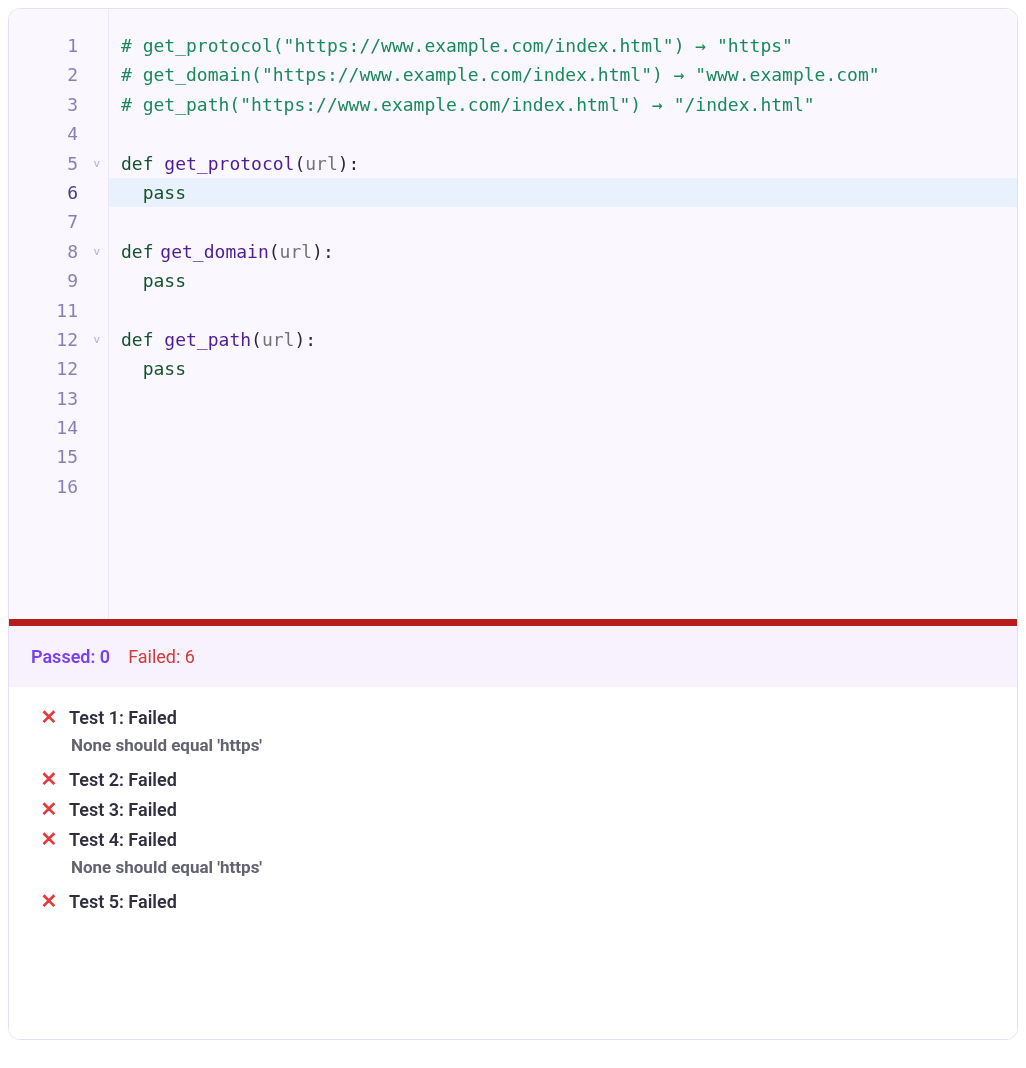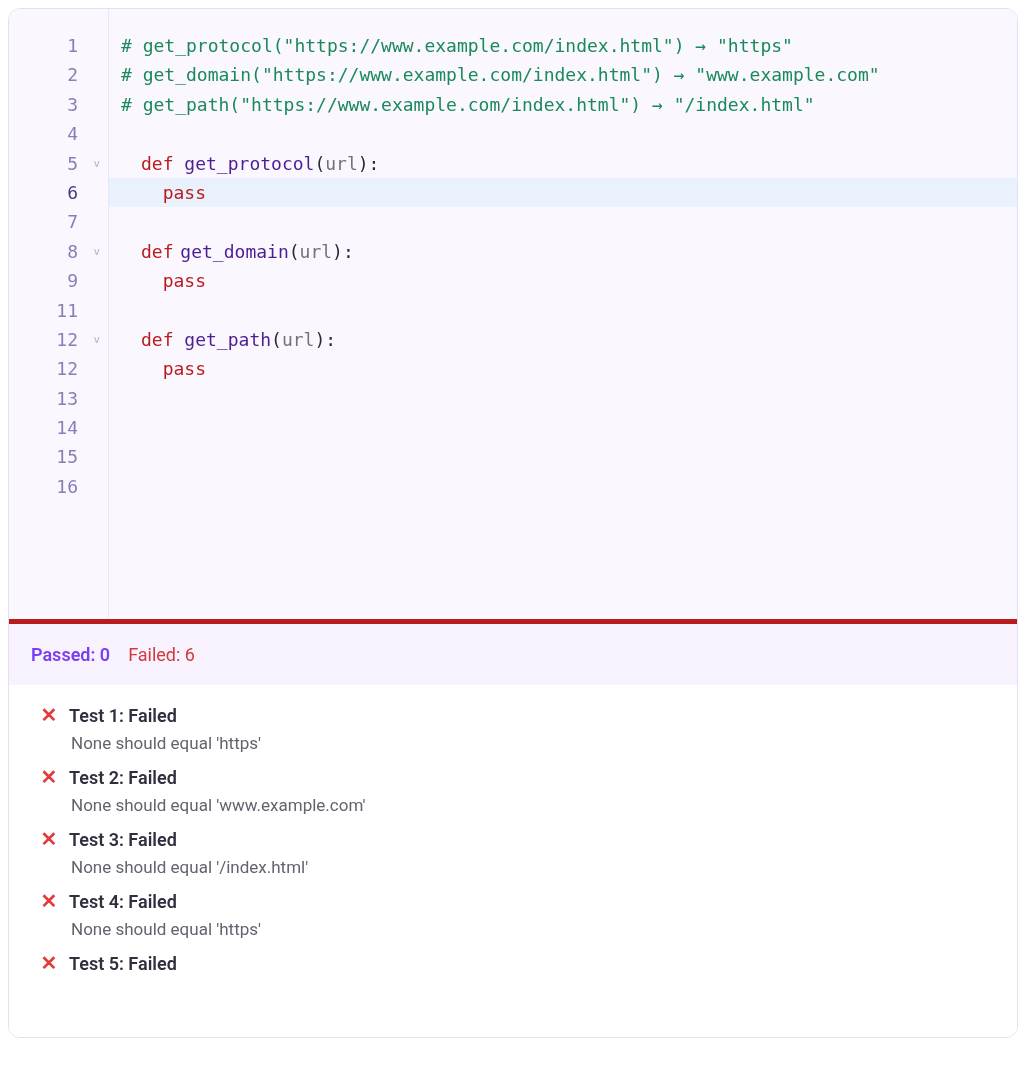--- a/index.html
+++ b/index.html
@@ -8,37 +8,37 @@
 .editor { background: #faf7ff; display: flex; height: 610px; }
 .gutter { width: 100px; padding-top: 22px; text-align: right; font-family: "Menlo","Consolas",monospace; font-size: 18px; line-height: 29.4px; border-right: 1px solid #ede6fa; user-select: none; }
 .gutter-row { display: flex; justify-content: flex-end; align-items: center; padding-right: 8px; height: 29.4px; }
 .ln { color: #8a7fb5; width: 32px; text-align: right; }
 .ln.active { color: #4a3d7a; font-weight: 500; }
 .fold { color: #b9aee0; font-size: 11px; margin-left: 10px; width: 12px; cursor: pointer; }
 .code { flex: 1; padding-top: 22px; padding-left: 8px; font-family: "Menlo","Consolas",monospace; font-size: 18px; line-height: 29.4px; white-space: pre; overflow: hidden; position: relative; }
 .code-line { height: 29.4px; padding-left: 4px; }
 .code-line.hl { background: #e8f1fc; margin-left: -8px; padding-left: 12px; margin-right: 0; }
 .tok-comment { color: #1a8a5a; }
-.tok-kw { color: #b91c1c; margin-left: 20px; }
+.tok-kw { color: #14532d; }
 .tok-fn { color: #4c1d95; }
 .tok-param { color: #737373; }
 .tok-text { color: #2a2a3a; }
-.toolbar { background: #f7f2fe; border-top: 5px solid #b91c1c; padding: 20px 22px; display: flex; align-items: center; gap: 18px; }
+.toolbar { background: #f7f2fe; border-top: 7px solid #b91c1c; padding: 20px 22px; display: flex; align-items: center; gap: 18px; }
 .toolbar .spacer { flex: 1; }
 .status-passed { color: #7a3ff0; font-weight: 600; font-size: 18px; }
 .status-failed { color: #d23a3a; font-weight: 400; font-size: 18px; }
 .btn { border-radius: 10px; font-size: 18px; font-weight: 600; padding: 12px 22px; cursor: pointer; display: inline-flex; align-items: center; gap: 10px; border: none; }
 .btn-reset { background: #fff; color: #333; border: 1px solid #d9d0e8; }
 .btn-run { background: #7a3ff0; color: #fff; }
 .btn-run svg { width: 18px; height: 18px; }
 .results { background: #fff; height: 352px; overflow-y: scroll; padding: 18px 20px 8px 30px; font-size: 18px; color: #333; position: relative; }
 .test-item { margin-bottom: 6px; }
 .test-head { display: flex; align-items: center; gap: 10px; font-weight: 600; color: #2f2f3f; margin-bottom: 6px; }
 .test-head .x-icon { color: #e23b3b; font-size: 20px; font-weight: 700; width: 20px; text-align: center; }
-.test-msg { color: #63636f; padding-left: 32px; margin-bottom: 12px; font-weight: 400; font-size: 17px; }
+.test-msg { color: #63636f; padding-left: 32px; margin-bottom: 12px; font-weight: 700; font-size: 17px; }
 .results::-webkit-scrollbar { width: 18px; }
 .results::-webkit-scrollbar-track { background: #f5f5f7; }
 .results::-webkit-scrollbar-thumb { background: #c9c9d0; border: 3px solid #f5f5f7; border-radius: 2px; }
 .results::-webkit-scrollbar-button:single-button { background: #f5f5f7; height: 18px; width: 18px; display: block; }
 .results::-webkit-scrollbar-button:single-button:vertical:decrement { background: #f5f5f7 no-repeat center; }
 .results::-webkit-scrollbar-button:single-button:vertical:increment { background: #f5f5f7 no-repeat center; }
 </style>
 </head>
 <body>
 
@@ -126,28 +126,26 @@
           <span class="x-icon">✕</span>
           <span>Test 1: Failed</span>
         </div>
         <div class="test-msg">None should equal 'https'</div>
       </div>
       <div class="test-item">
         <div class="test-head">
           <span class="x-icon">✕</span>
           <span>Test 2: Failed</span>
         </div>
-        <div class="test-msg">None should equal 'www.example.com'</div>
       </div>
       <div class="test-item">
         <div class="test-head">
           <span class="x-icon">✕</span>
           <span>Test 3: Failed</span>
         </div>
-        <div class="test-msg">None should equal '/index.html'</div>
       </div>
       <div class="test-item">
         <div class="test-head">
           <span class="x-icon">✕</span>
           <span>Test 4: Failed</span>
         </div>
         <div class="test-msg">None should equal 'https'</div>
       </div>
       <div class="test-item">
         <div class="test-head">

